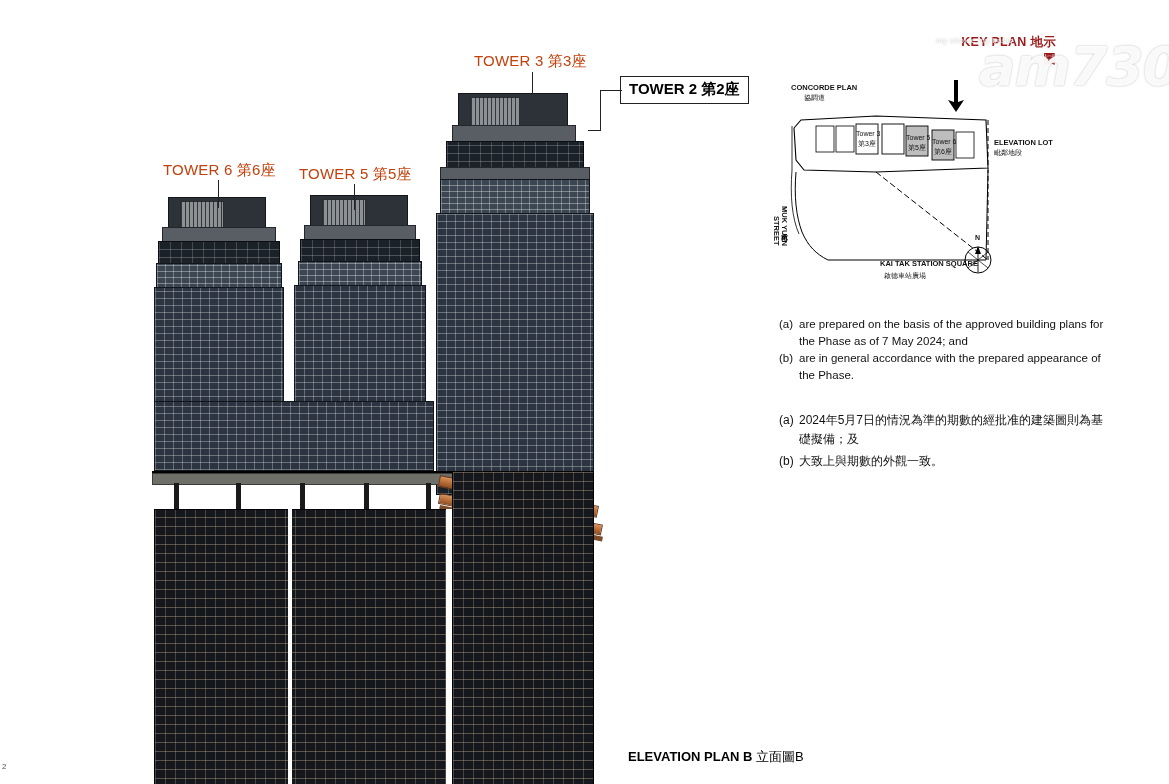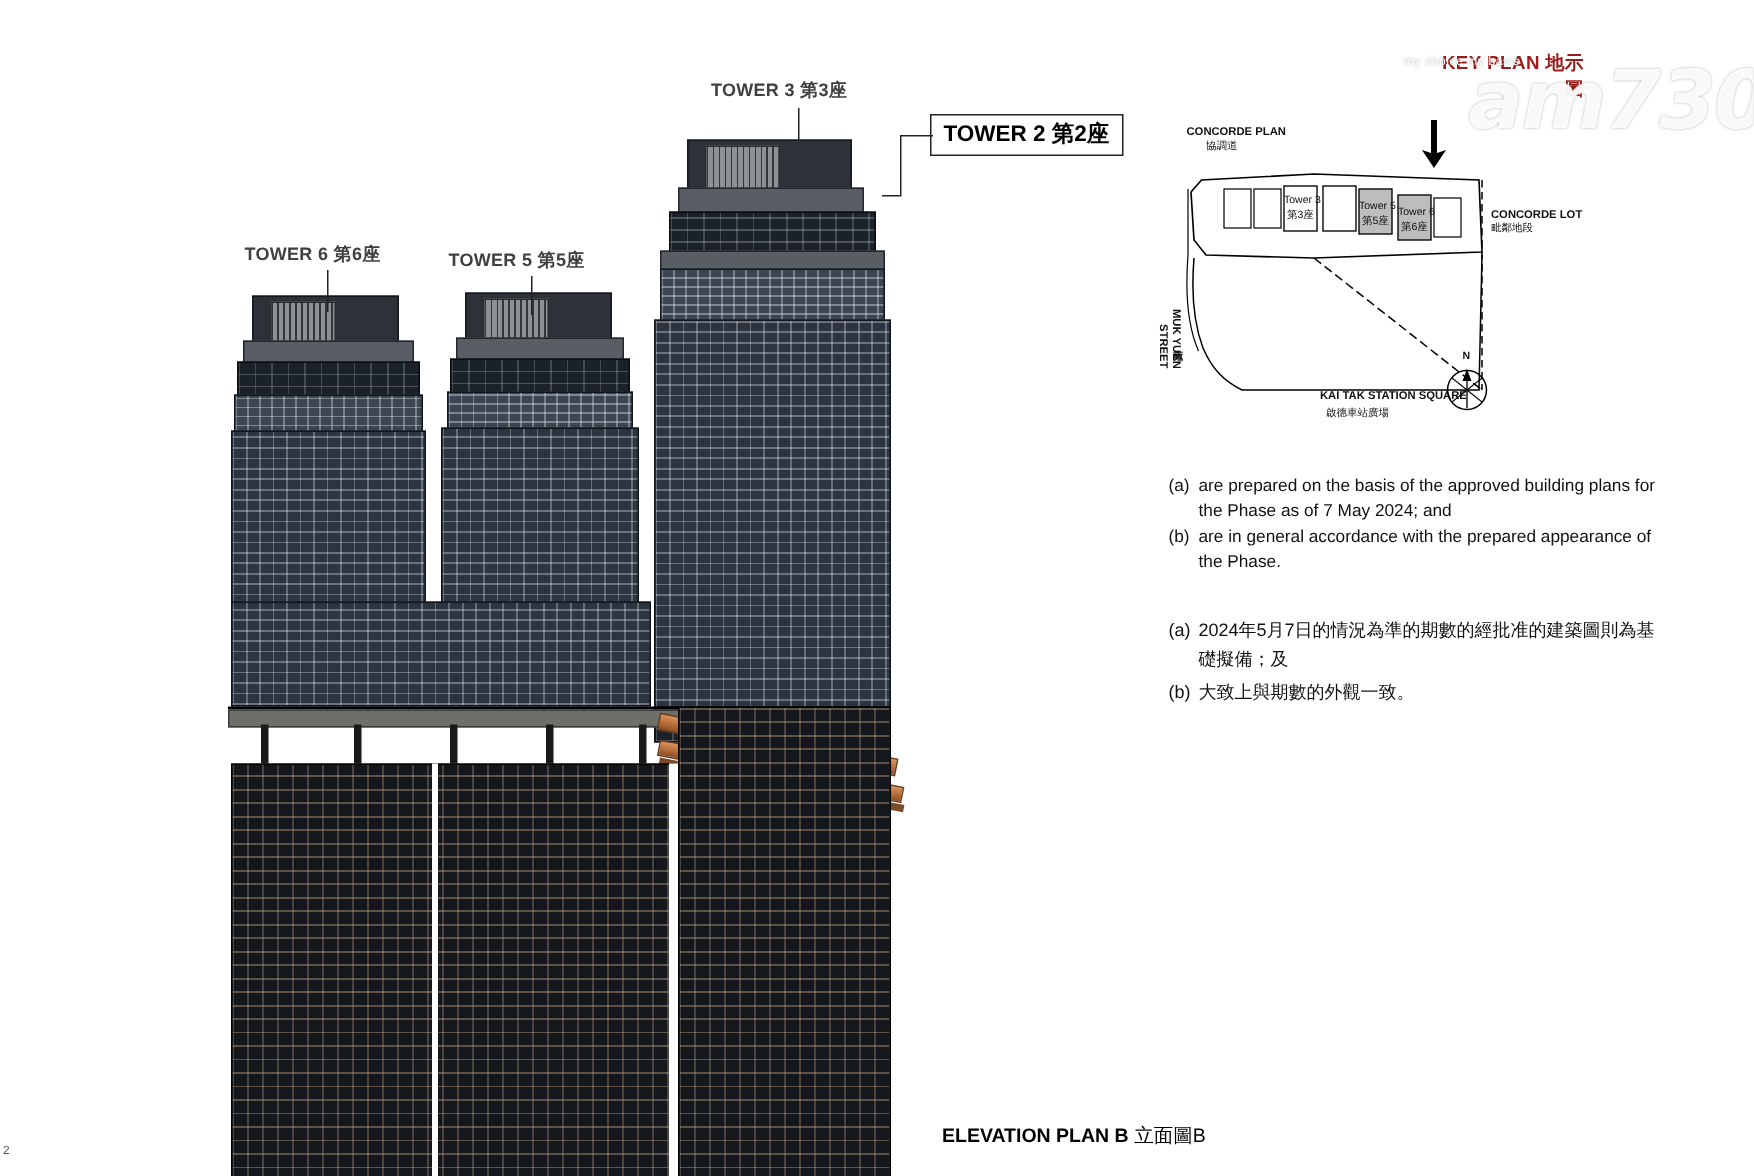--- a/index.html
+++ b/index.html
@@ -12,25 +12,25 @@
     height: 784px;
     position: relative;
     font-family: "Liberation Sans", sans-serif;
     color: #000;
     overflow: hidden;
   }
   .abs { position: absolute; }
 
   
   .tower-label {
-    font-size: 12px;
-    font-weight: bold;
+    font-size: 15px;
+    font-weight: normal;
     letter-spacing: .2px;
     white-space: nowrap;
-    color: #404040;
+    color: #c2410c;
   }
 
   .label-box {
     border: 1px solid #222;
     padding: 3px 8px 4px 8px;
     background: #fff;
     font-size: 15px;
     font-weight: bold;
     white-space: nowrap;
   }
@@ -235,21 +235,21 @@
 
 <div id="key-plan">
   <div class="abs kp-title" style="left:198px; top:14px;">KEY PLAN 地示圖</div>
 
   <div class="abs kp-small-b" style="left:35px; top:64px;">CONCORDE PLAN</div>
   <div class="abs kp-small" style="left:48px; top:74px;">協調道</div>
 
   <div class="abs kp-small-b vertical" style="left:15px; top:162px; height:64px;">MUK YUEN STREET</div>
   <div class="abs kp-small vertical" style="left:24px; top:172px; height:36px;">木苑街</div>
 
-  <div class="abs kp-small-b" style="left:238px; top:119px;">CONCORDE LOT</div>
+  <div class="abs kp-small-b" style="left:238px; top:119px;">ELEVATION LOT</div>
   <div class="abs kp-small" style="left:238px; top:129px;">毗鄰地段</div>
 
   <div class="abs kp-small-b" style="left:124px; top:240px;">KAI TAK STATION SQUARE</div>
   <div class="abs kp-small" style="left:128px; top:252px;">啟德車站廣場</div>
 
   <svg width="300" height="280" style="position:absolute; left:0; top:0;">
 
     <polyline points="38,108 45,100 120,96 230,100 232,148 120,152 48,150 40,140 38,108" fill="none" stroke="#000" stroke-width="1.1"></polyline>
 
     <path d="M40,152 C38,176 40,196 46,212 C52,226 60,234 72,240 L230,240 L232,150" fill="none" stroke="#000" stroke-width="1"></path>

